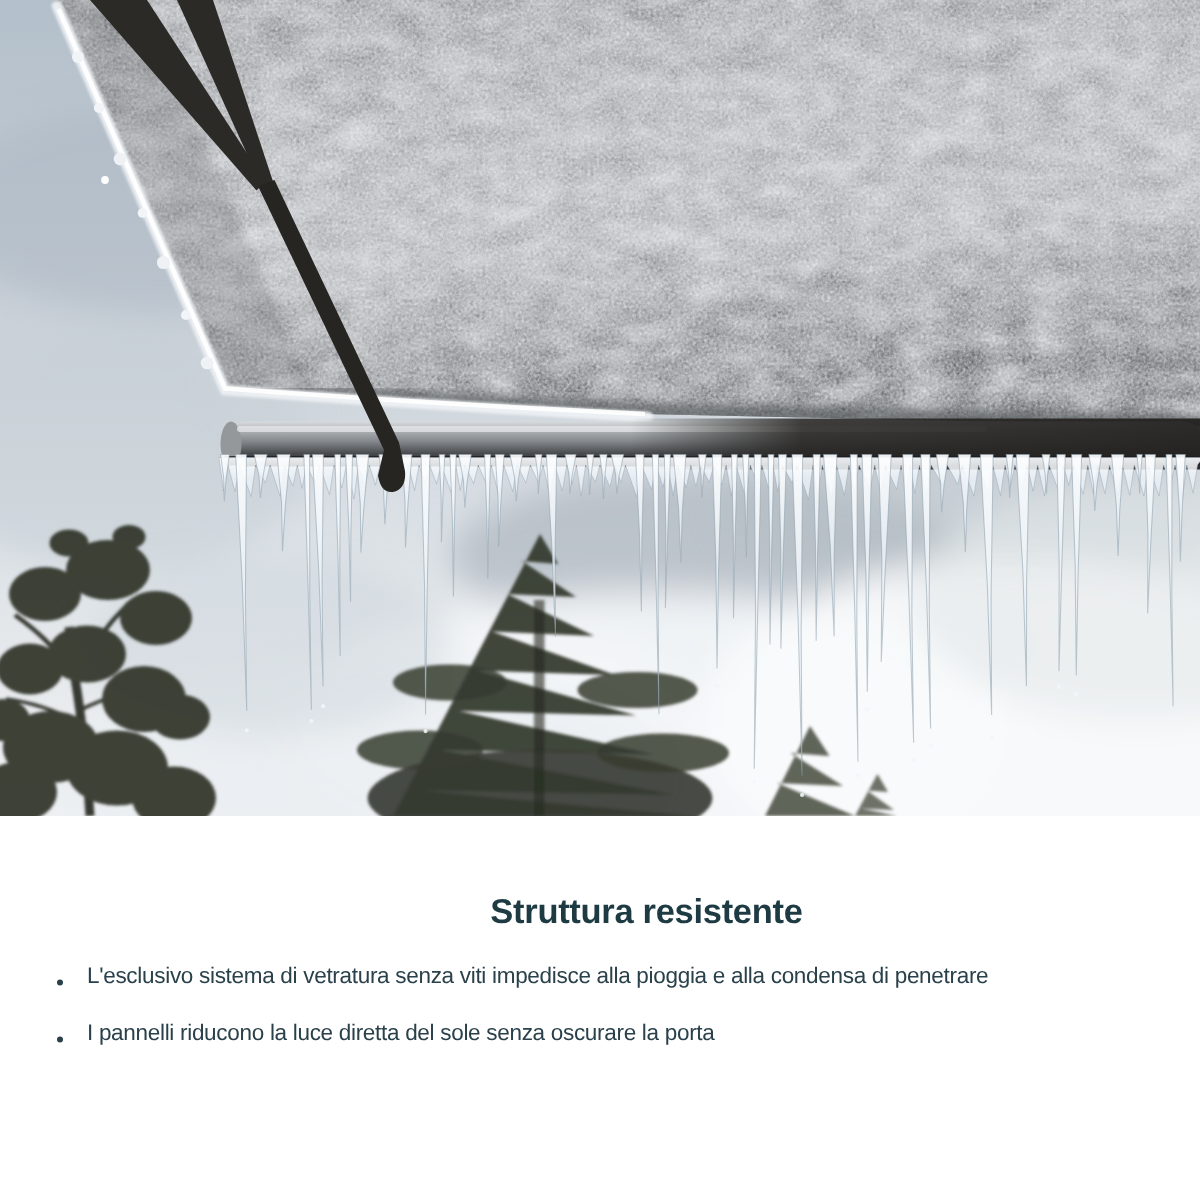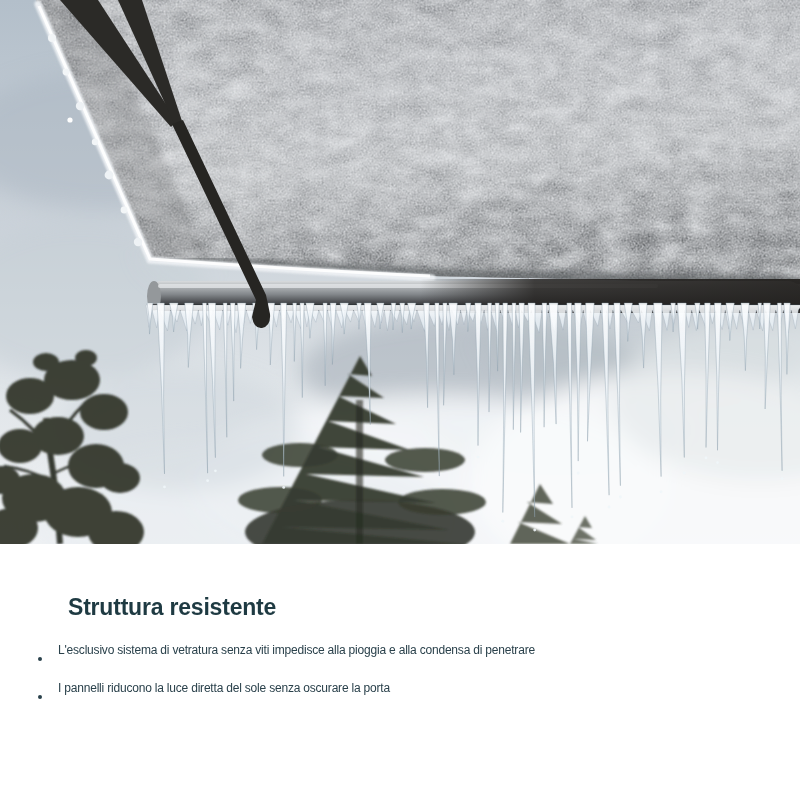--- a/index.html
+++ b/index.html
@@ -8,26 +8,27 @@
     background:var(--page-bg,#ffffff);
     font-family:"Liberation Sans","DejaVu Sans",sans-serif;
   }
   .photo-section{width:800px;height:544px;line-height:0;background:#c7cfd7;}
   .photo-section svg{display:block;}
   .text-section{padding:48px 6px 0 36px;}
   .section-title{
     margin:0 0 18px 32px;
     font-size:23px;line-height:30px;font-weight:700;letter-spacing:-0.2px;
     color:var(--heading-color,#1e3a42);
+    text-align:center;
   }
   .bullet-list{list-style:none;margin:0;padding:0;}
   .bullet-item{
-    display:flex;align-items:flex-end;
+    display:flex;align-items:center;
     margin:0 0 17px 0;
-    font-size:12px;line-height:21px;letter-spacing:-0.2px;white-space:nowrap;
+    font-size:15px;line-height:21px;letter-spacing:-0.2px;white-space:nowrap;
     color:var(--body-color,#2a414b);
   }
   .bullet-dot{
     flex:none;width:4px;height:4px;border-radius:50%;
     background:var(--body-color,#2a414b);
     margin:9px 16px 0 2px;
   }
 </style>
 </head>
 <body>

